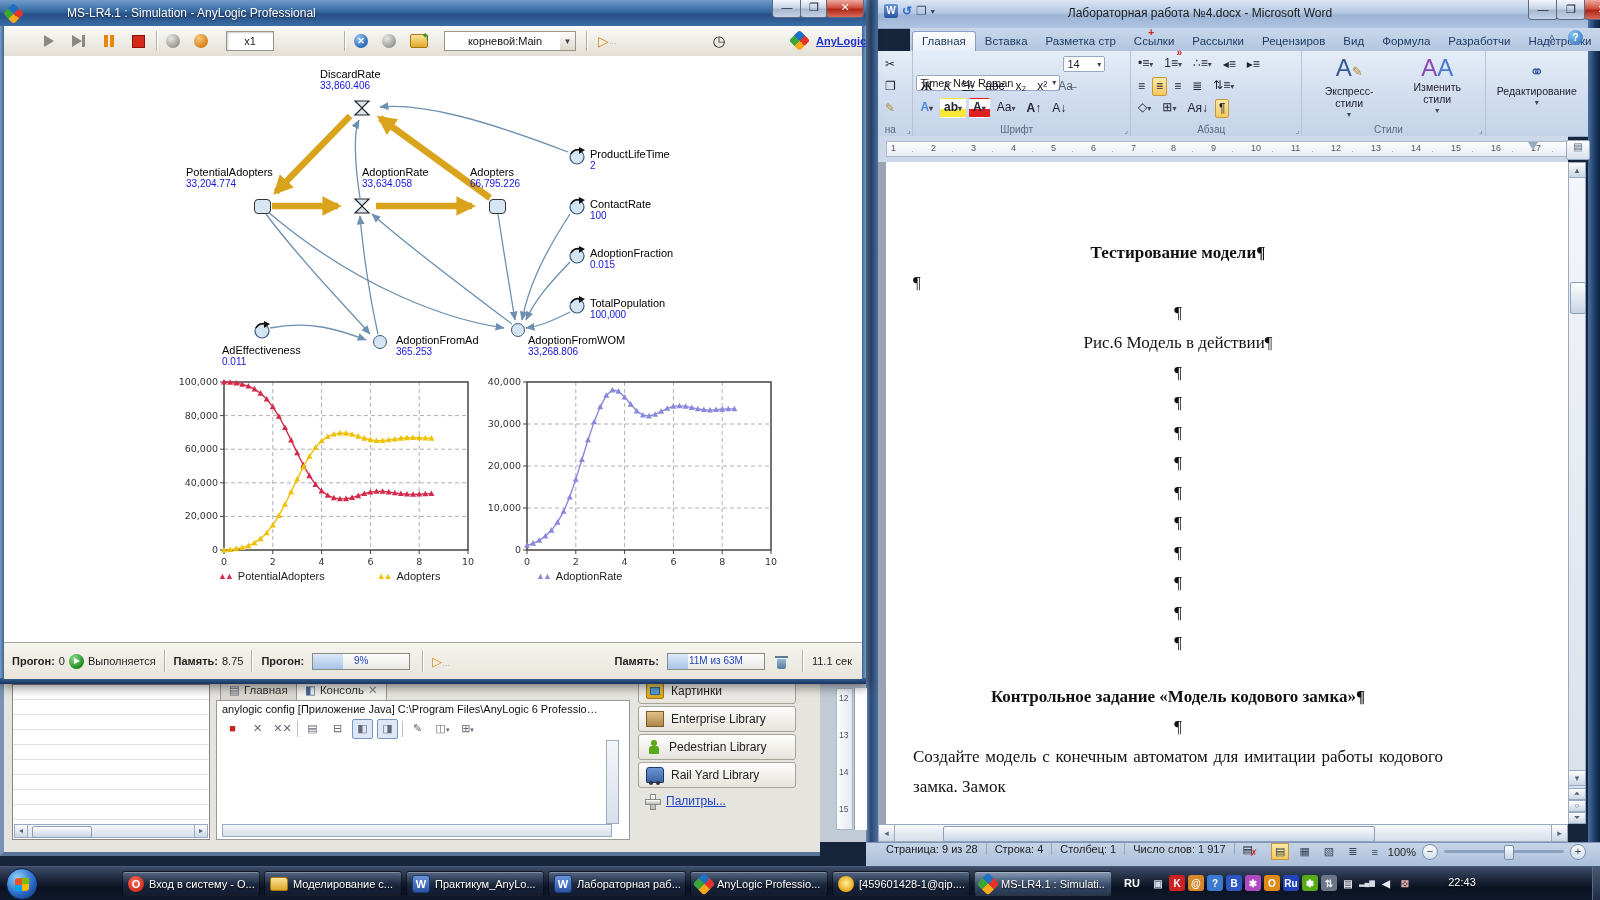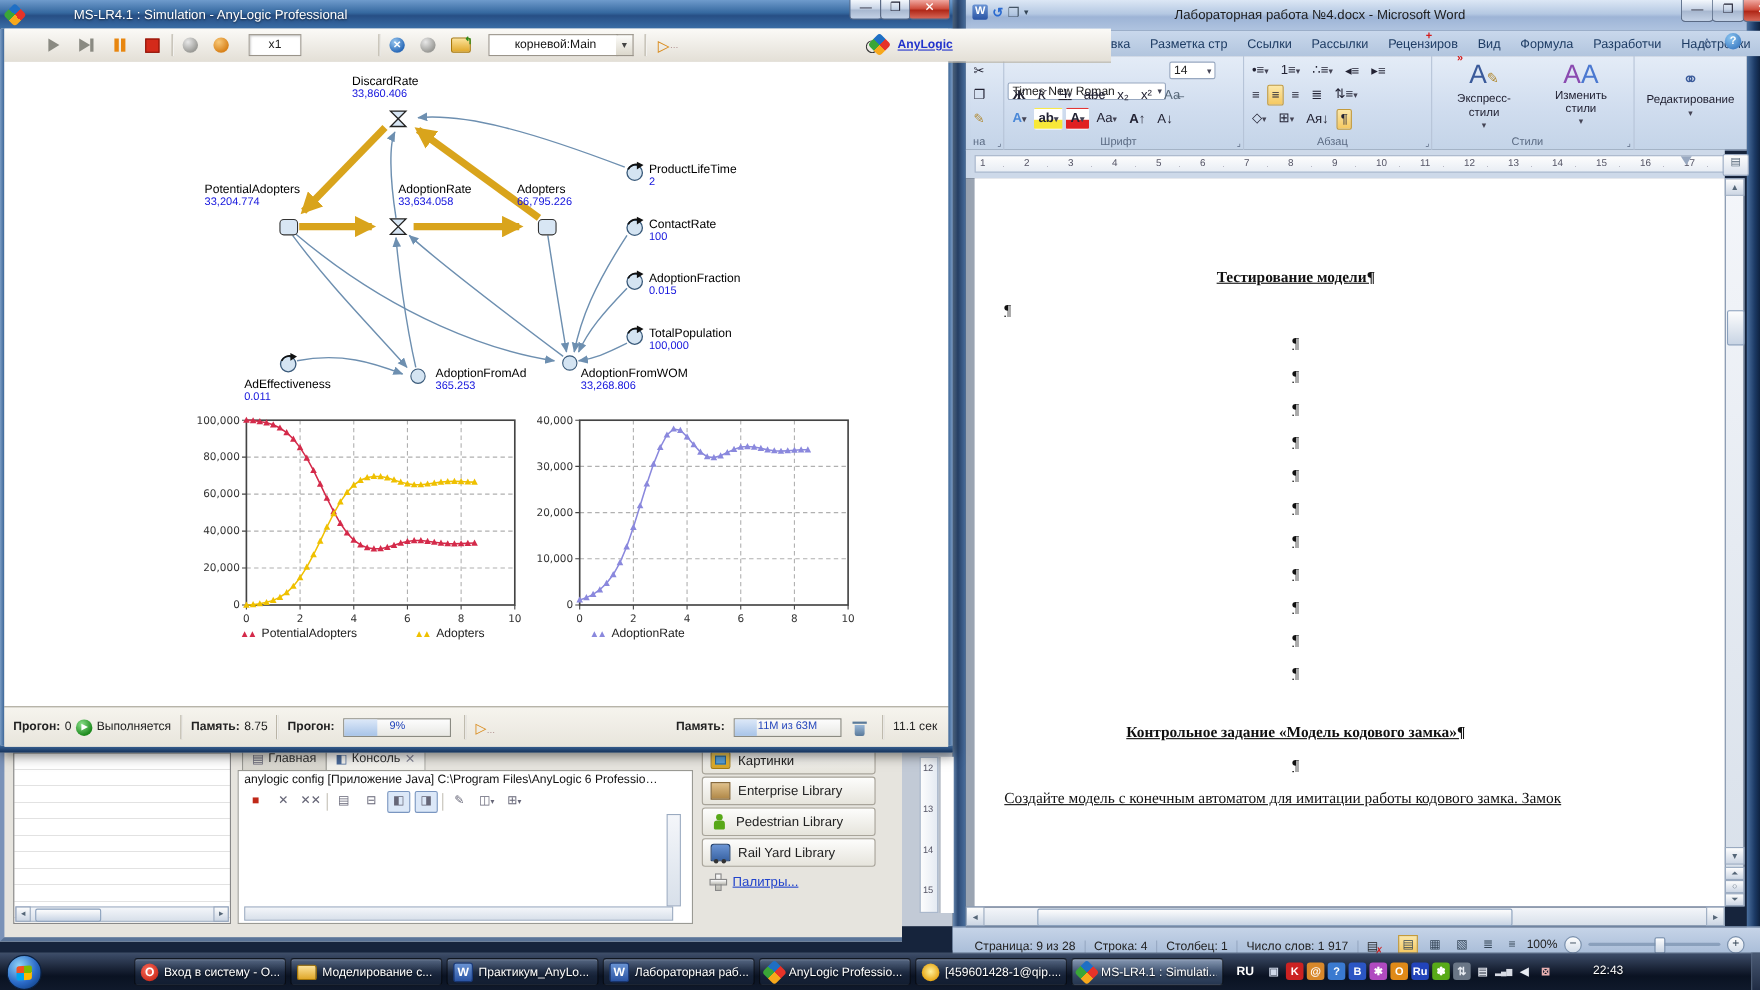--- a/index.html
+++ b/index.html
@@ -32,33 +32,33 @@
   .bigbtn{display:flex;flex-direction:column;align-items:center;font-size:10.5px;color:#223;padding:2px 6px;line-height:12px;text-align:center;}
   .bigbtn .bb-icon{font-size:24px;line-height:26px;}
   .ruler-row{left:878px;top:136px;width:690px;height:26px;background:#cdd9e9;}
   .hruler{left:886px;top:141px;width:690px;height:16px;background:linear-gradient(#fdfdfd,#e8edf4);border:1px solid #aab8cc;box-sizing:border-box;}
   .hruler span{position:absolute;top:1px;font-size:9px;color:#556;}
   .hruler i{position:absolute;top:5px;font-size:8px;color:#99a;font-style:normal;}
   .ruler-toggle{left:1566px;top:140px;width:22px;height:18px;background:linear-gradient(#fdfdfd,#d8e0ec);border:1px solid #98a8c0;border-radius:2px;text-align:center;font-size:10px;color:#567;}
   .doc-bg{left:878px;top:162px;width:690px;height:662px;background:#9aa4b2;}
   .page{left:886px;top:162px;width:682px;height:662px;background:#fff;overflow:hidden;box-sizing:border-box;padding:76px 0 0 27px;}
   .doc-col{width:530px;font-family:"Liberation Serif",serif;color:#111;}
-  .doc-col p{margin:0;line-height:30px;font-size:14px;text-decoration:underline;}
+  .doc-col p{margin:0;line-height:30px;font-size:17px;}
   .p-h1{font-weight:bold;font-size:20px;text-align:center;}
   .p-h2{font-weight:bold;font-size:19px;text-align:center;margin-top:24px !important;}
   .p-pc{text-align:center;}
   .p-body{text-align:justify;}
   .word-grayleft{left:800px;top:674px;width:66px;height:168px;background:#c2cad6;}
   .vruler{left:836px;top:688px;width:17px;height:142px;background:linear-gradient(to right,#fdfdfd,#e4eaf2);border:1px solid #aab8cc;box-sizing:border-box;}
   .vruler span{position:absolute;left:2px;font-size:8.5px;color:#556;}
   .page-sliver{left:854px;top:688px;width:12px;height:142px;background:#fff;border-left:1px solid #98a2b0;}
   .scroll{background:linear-gradient(#f4f6fa,#d8e0ea);border:1px solid #9aaac0;box-sizing:border-box;}
   .sbtn{position:absolute;text-align:center;color:#567;background:linear-gradient(#fdfdfd,#ccd6e4);border:1px solid #9aaac0;box-sizing:border-box;}
   .sthumb{position:absolute;background:linear-gradient(#fdfdfd,#c8d4e4);border:1px solid #8aa0bc;border-radius:2px;}
-  .word-status{left:866px;top:842px;width:734px;height:24px;background:linear-gradient(#c6d4e8,#a9bdd8);border-top:1px solid #8096b4;display:flex;align-items:flex-end;font-size:11px;color:#222;}
+  .word-status{left:866px;top:842px;width:734px;height:24px;background:linear-gradient(#c6d4e8,#a9bdd8);border-top:1px solid #8096b4;display:flex;align-items:flex-start;font-size:11px;color:#222;}
   .ws-item{padding:0 8px;border-right:1px solid #96a8c2;white-space:nowrap;}
   .ws-right{margin-left:auto;display:flex;align-items:center;gap:6px;padding-right:14px;}
   .viewbtn{font-size:11px;color:#345;padding:1px 3px;border:1px solid transparent;}
   .viewbtn.on{background:linear-gradient(#fce8a8,#f5c860);border-color:#c49a3a;}
   .zoomtrack{width:120px;height:3px;background:#8aa0bc;position:relative;border-radius:2px;}
   .zoomthumb{position:absolute;left:50%;top:-5px;width:8px;height:13px;background:linear-gradient(#fdfdfd,#c8d4e4);border:1px solid #7a90ac;border-radius:2px;}
   .zbtn{width:14px;height:14px;border-radius:8px;border:1px solid #7a90ac;background:linear-gradient(#fdfdfd,#d4deea);text-align:center;line-height:12px;font-size:11px;color:#345;}
 
   
   .ide-bg{left:0;top:674px;width:820px;height:182px;background:#e6e4de;border-left:4px solid #7a92b8;border-bottom:4px solid #5a7498;box-sizing:border-box;}
@@ -87,21 +87,21 @@
   .pi-plus::after{content:"";position:absolute;left:1px;top:5px;width:14px;height:4px;background:linear-gradient(#fdfdfd,#b8b8b0);border:1px solid #888;}
 
   
   .sim-frame{left:0;top:0;width:866px;height:684px;background:#ece9e3;border:1px solid #1a3a62;box-sizing:border-box;box-shadow:2px 3px 10px rgba(0,0,0,.5);}
   .sim-titlebar{left:0;top:0;width:866px;height:26px;background:linear-gradient(#6f9bcc,#35689f 45%,#274f85 55%,#3a6da6);display:flex;align-items:center;}
   .sim-title{font-size:12px;color:#fff;margin-left:6px;text-shadow:0 1px 2px rgba(0,0,0,.6);padding-left:40px;}
   .pinwheel{width:15px;height:15px;border-radius:3px;background:conic-gradient(#e63329 0 25%,#f7a81b 0 50%,#3aa637 0 75%,#1f6fc4 0);transform:rotate(45deg);display:inline-block;}
   .sim-borderL{left:0;top:26px;width:4px;height:652px;background:linear-gradient(to right,#7a9cc4,#3a6496);}
   .sim-borderR{left:862px;top:26px;width:4px;height:652px;background:linear-gradient(to right,#3a6496,#7a9cc4);}
   .sim-borderB{left:0;top:678px;width:866px;height:6px;background:linear-gradient(#3a6496,#16335c);}
-  .sim-toolbar{left:4px;top:26px;width:1006px;height:30px;background:linear-gradient(#fbfaf7,#e3dfd6);border-bottom:1px solid #b8b2a4;}
+  .sim-toolbar{left:4px;top:26px;width:858px;height:30px;background:linear-gradient(#fbfaf7,#e3dfd6);border-bottom:1px solid #b8b2a4;}
   .tbi{position:absolute;top:5px;height:20px;display:flex;align-items:center;justify-content:center;}
   .vsep{position:absolute;top:5px;width:1px;height:20px;background:#b4aea0;border-right:1px solid #fff;}
   .tri-gray{width:0;height:0;border-left:10px solid #8a8a82;border-top:6px solid transparent;border-bottom:6px solid transparent;}
   .pausebars{display:flex;gap:2px;}
   .pausebars i{width:4px;height:12px;background:#e8860f;display:block;}
   .stopsq{width:11px;height:11px;background:#d42a1a;border:1px solid #8a1408;}
   .sphere{width:14px;height:14px;border-radius:50%;}
   .sp-gray{background:radial-gradient(circle at 35% 30%,#e8e8e8,#9a9a96 70%);}
   .sp-orange{background:radial-gradient(circle at 35% 30%,#f8c878,#d8821a 70%);}
   .sp-blue{background:radial-gradient(circle at 35% 30%,#9ac8f0,#2a6ab8 70%);color:#fff;font-size:9px;line-height:14px;text-align:center;font-weight:bold;}
@@ -319,20 +319,21 @@
     </div>
   <div class="abs" style="left:1528px;top:142px;width:0;height:0;border-left:5px solid transparent;border-right:5px solid transparent;border-top:8px solid #98a8c0;"></div>
   <div class="abs ruler-toggle">▤</div>
 
   <div class="abs doc-bg"></div>
   <div class="abs page">
     <div class="doc-col">
         <p class="p-h1">Тестирование модели¶</p>
         <p class="p-pl">¶</p>
         <p class="p-pc">¶</p>
+        <p class="p-pc">Рис.6 Модель в действии¶</p>
         <p class="p-pc">¶</p>
         <p class="p-pc">¶</p>
         <p class="p-pc">¶</p>
         <p class="p-pc">¶</p>
         <p class="p-pc">¶</p>
         <p class="p-pc">¶</p>
         <p class="p-pc">¶</p>
         <p class="p-pc">¶</p>
         <p class="p-pc">¶</p>
         <p class="p-pc">¶</p>

